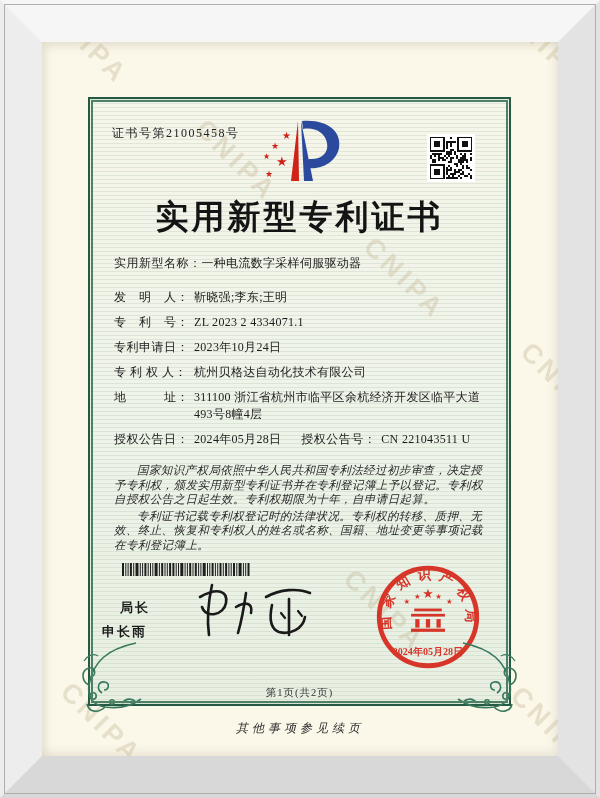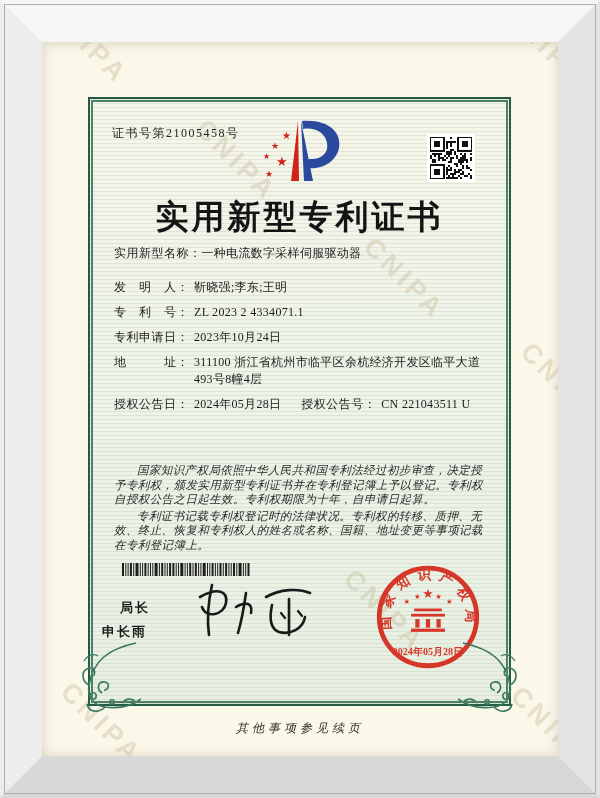--- a/index.html
+++ b/index.html
@@ -37,21 +37,21 @@
       linear-gradient(180deg,#f6f5ea 0%, #eef3e8 55%, #e8efe2 100%);
   }
   .cert::after { content:''; position:absolute; inset:1px; border:2px solid #4d8166; pointer-events:none; }
 
   .cert-no { position:absolute; left:22px; top:26px; font-size:12px; letter-spacing:1.5px; color:#222; }
   .logo { position:absolute; left:168px; top:18px; }
   .qr { position:absolute; left:337px; top:35px; width:48px; height:48px; background:#fff; padding:3px; }
   .title { position:absolute; left:0; top:96px; width:100%; text-align:center;
            font-size:33px; font-weight:bold; letter-spacing:3px; color:#141414; }
 
-  .fields { position:absolute; left:24px; top:146px; width:380px; font-size:12px; color:#1c1c1c; }
+  .fields { position:absolute; left:24px; top:156px; width:380px; font-size:12px; color:#1c1c1c; }
   .frow { display:flex; line-height:17px; margin-bottom:8px; }
   .frow.first { margin-bottom:17px; }
   .flabel { flex:0 0 80px; white-space:pre; letter-spacing:.5px; }
   .fvalue { letter-spacing:.3px; }
   .fvalue.addr { max-width:292px; }
   .fgroup2 { margin-left:20px; display:flex; }
 
   .bodytext { position:absolute; left:24px; top:364px; width:372px;
               font-size:11.5px; line-height:14.5px; font-style:italic;
               color:#2a2a2a; letter-spacing:.4px; }
@@ -247,20 +247,24 @@
         </div>
         <div class="frow">
           <span class="flabel">专　利　号：</span>
           <span class="fvalue">ZL 2023 2 4334071.1</span>
         </div>
         <div class="frow">
           <span class="flabel">专利申请日：</span>
           <span class="fvalue">2023年10月24日</span>
         </div>
         <div class="frow">
+          <span class="flabel">专 利 权 人：</span>
+          <span class="fvalue">杭州贝格达自动化技术有限公司</span>
+        </div>
+        <div class="frow">
           <span class="flabel">地　　　址：</span>
           <span class="fvalue addr">311100 浙江省杭州市临平区余杭经济开发区临平大道493号8幢4层</span>
         </div>
         <div class="frow">
           <span class="flabel">授权公告日：</span>
           <span class="fvalue">2024年05月28日</span>
           <span class="fgroup2">
             <span class="flabel">授权公告号：</span>
             <span class="fvalue">CN 221043511 U</span>
           </span>
@@ -375,17 +379,18 @@
         <path d="M58,2 C30,8 15,20 11,44 C9,56 15,64 27,66 C42,68 55,64 63,58"></path>
         <path d="M11,44 C3,40 3,29 11,27 C17,25 19,34 13,36"></path>
         <path d="M27,66 C21,72 11,72 9,63"></path>
         <path d="M24,52 C18,48 20,40 27,41 C32,42 31,49 26,49"></path>
         <circle cx="15" cy="55" r="3.2"></circle>
         <circle cx="34" cy="61" r="2.2"></circle>
         <path d="M44,62 C48,57 54,57 58,61"></path>
         <path d="M6,20 C10,14 16,12 20,15" stroke-width="1.2"></path>
       </svg>
 
+      <div class="page-no">第1页(共2页)</div>
     </div>
 
     <div class="continuation">其他事项参见续页</div>
   </div>
 </div>
 
 </body></html>

